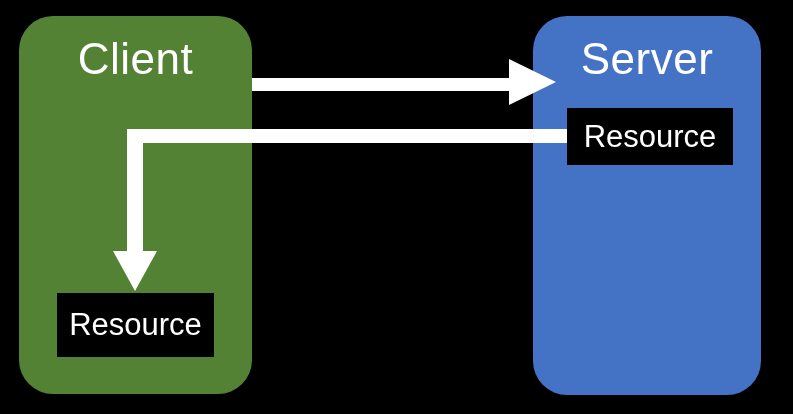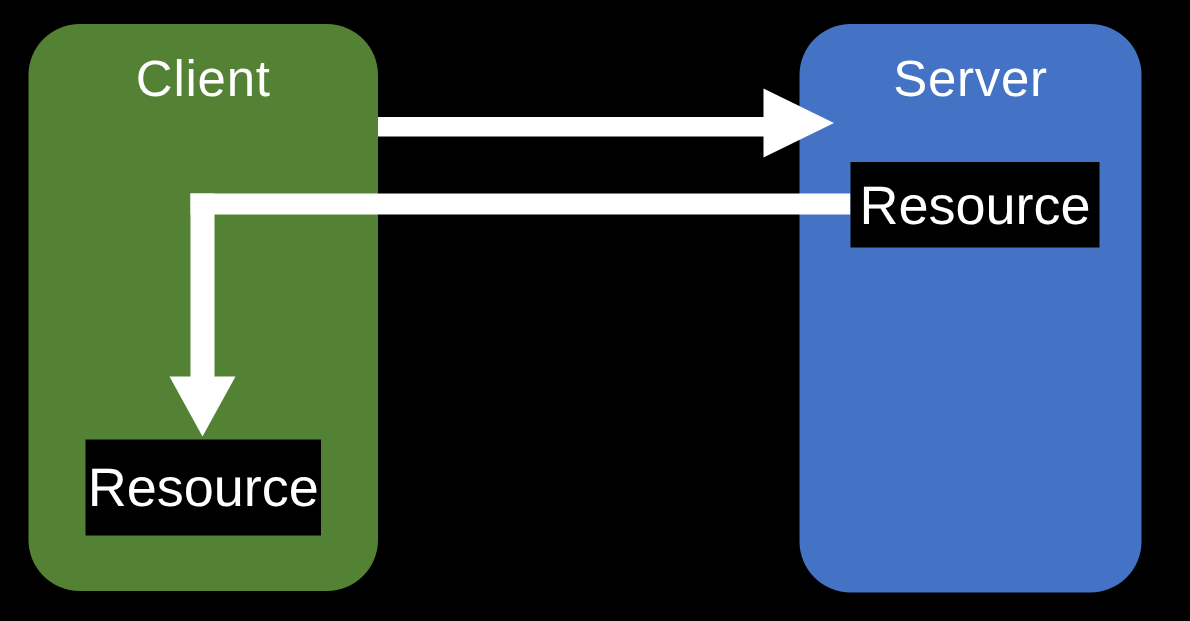--- a/index.html
+++ b/index.html
@@ -33,21 +33,21 @@
     height: 379px;
     background: #4472C4;
   }
   .box-title {
     position: absolute;
     top: 18px;
     left: 0;
     width: 100%;
     text-align: center;
     color: #ffffff;
-    font-size: 34px;
+    font-size: 44px;
     font-weight: 400;
     letter-spacing: 0.5px;
   }
   
   .arrow1-shaft {
     position: absolute;
     left: 252px;
     top: 78px;
     width: 258px;
     height: 13px;
@@ -90,21 +90,21 @@
     border-right: 22px solid transparent;
     border-top: 40px solid #ffffff;
   }
   .resource-box {
     position: absolute;
     background: #000000;
     color: #ffffff;
     display: flex;
     align-items: center;
     justify-content: center;
-    font-size: 36px;
+    font-size: 31px;
     font-weight: 400;
   }
   .server-resource {
     left: 567px;
     top: 108px;
     width: 166px;
     height: 57px;
   }
   .client-resource {
     left: 57px;

